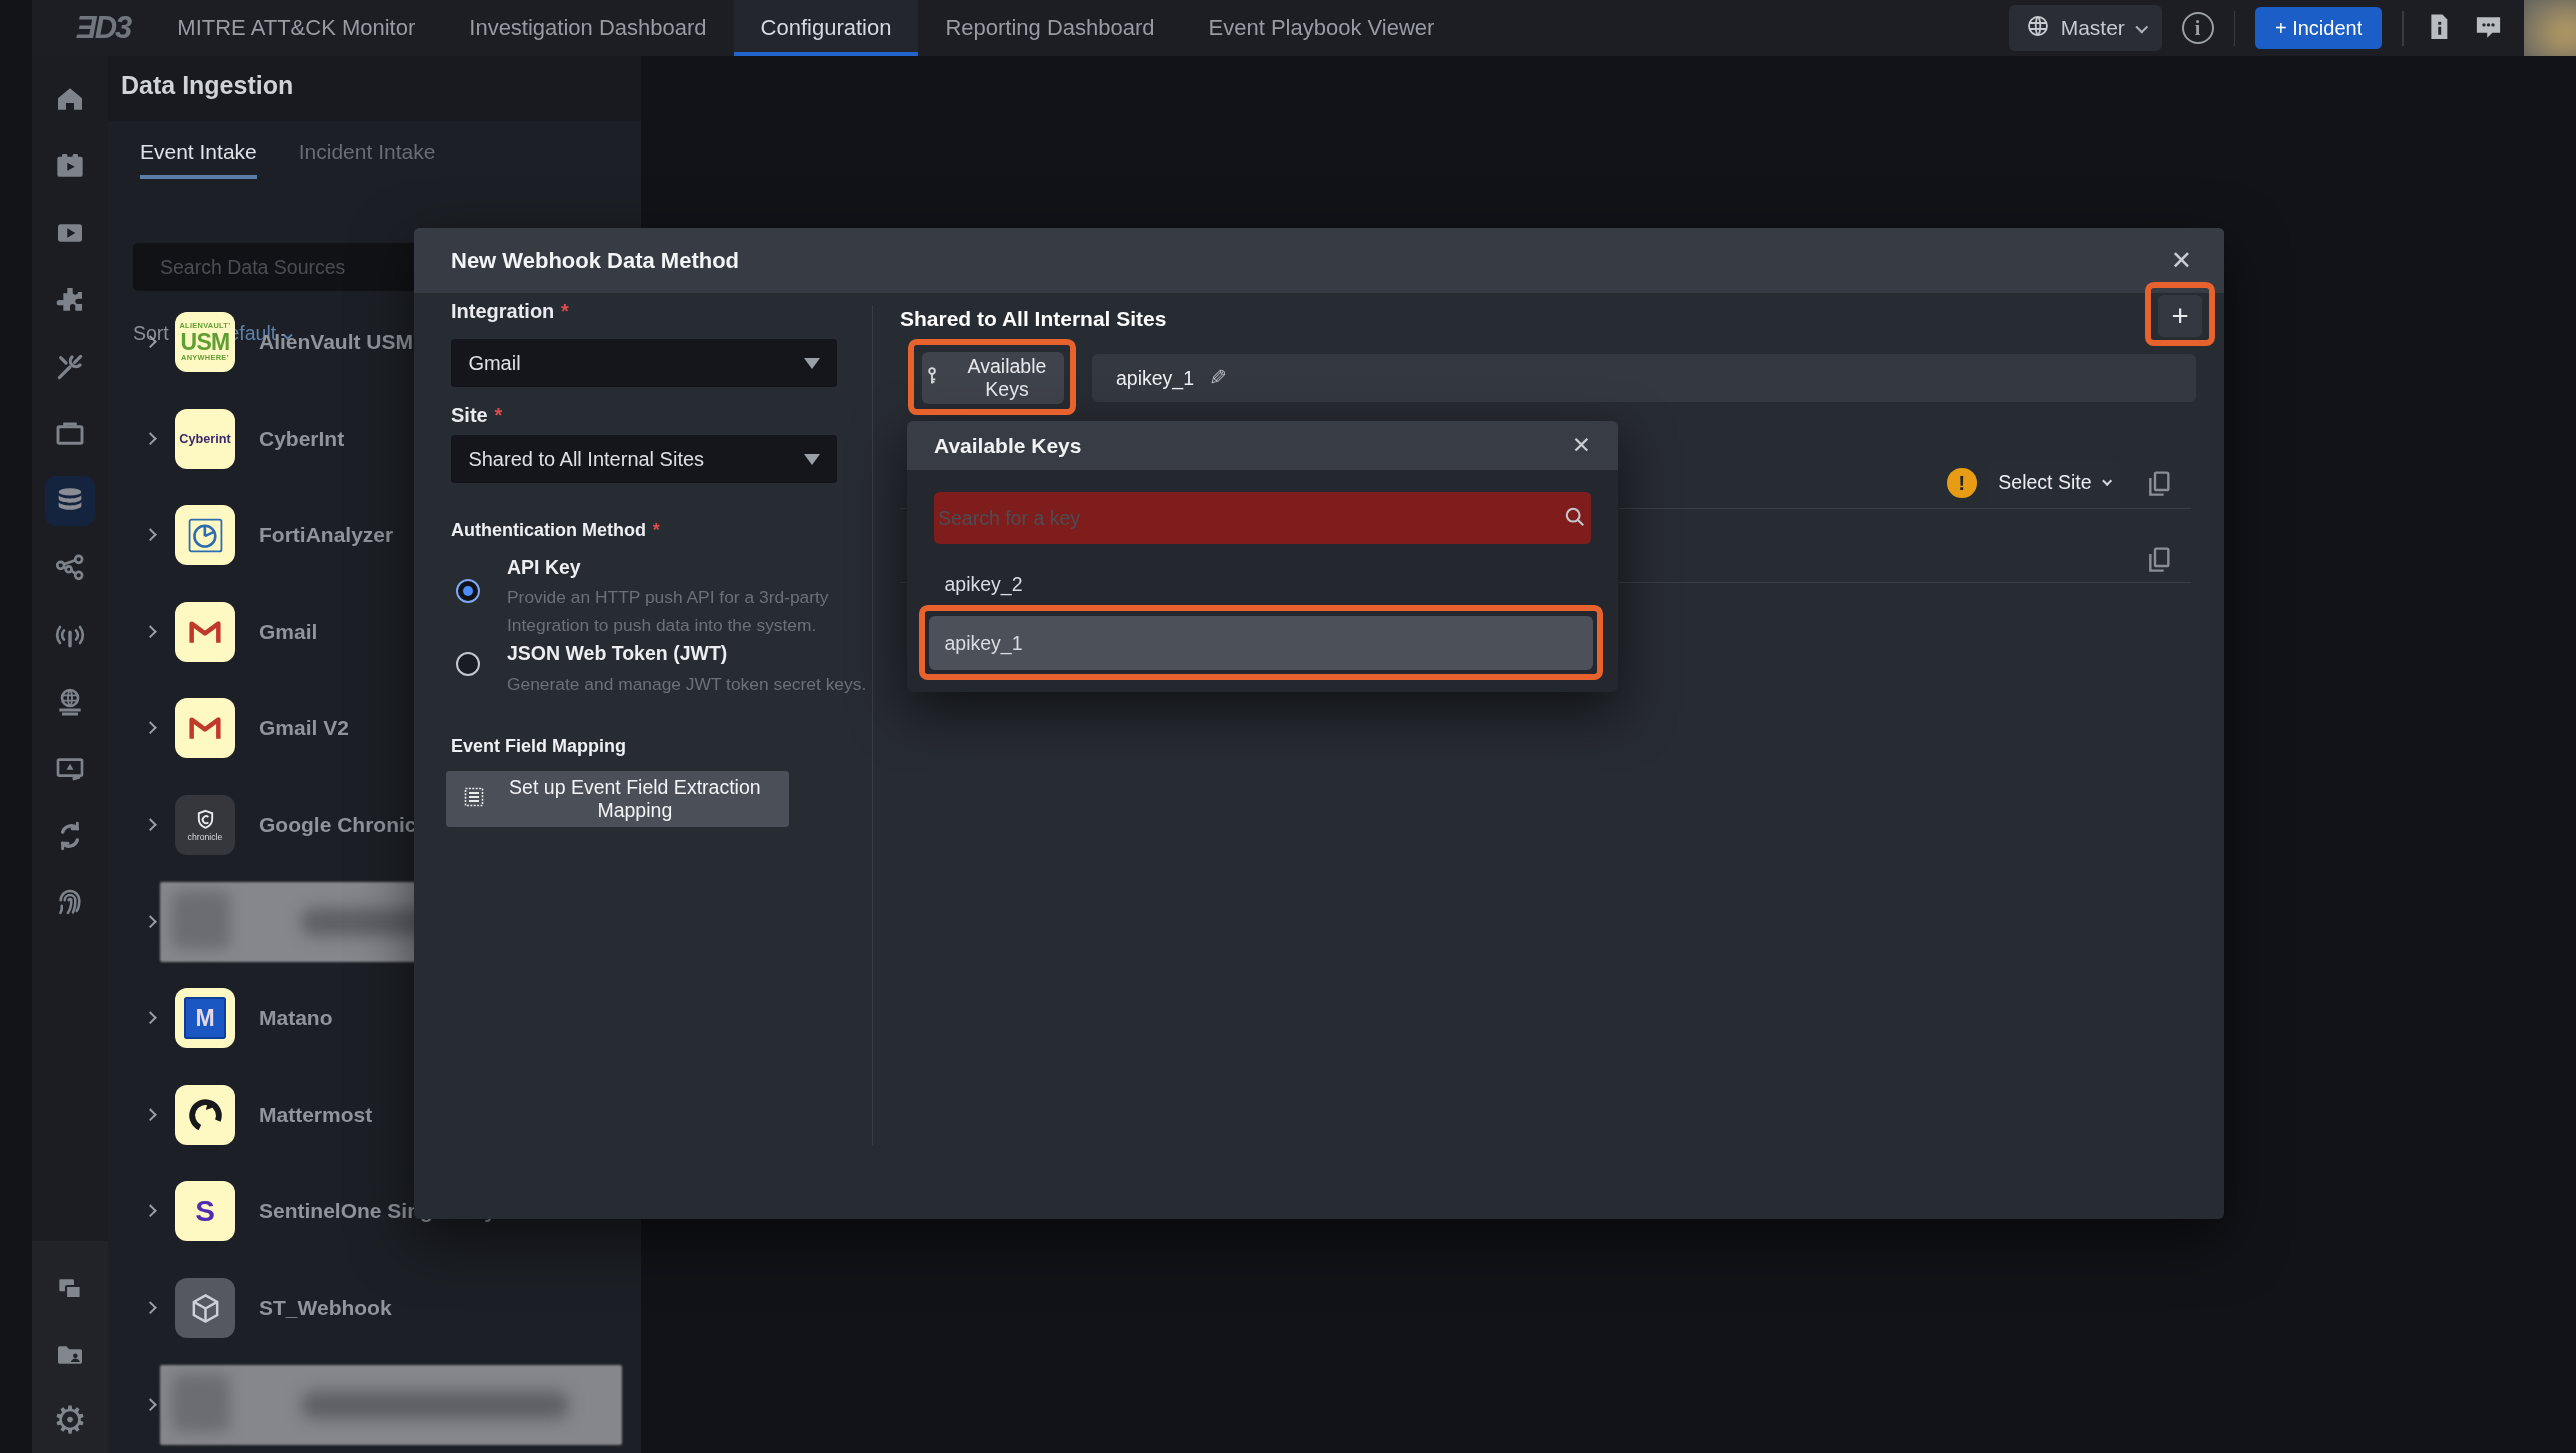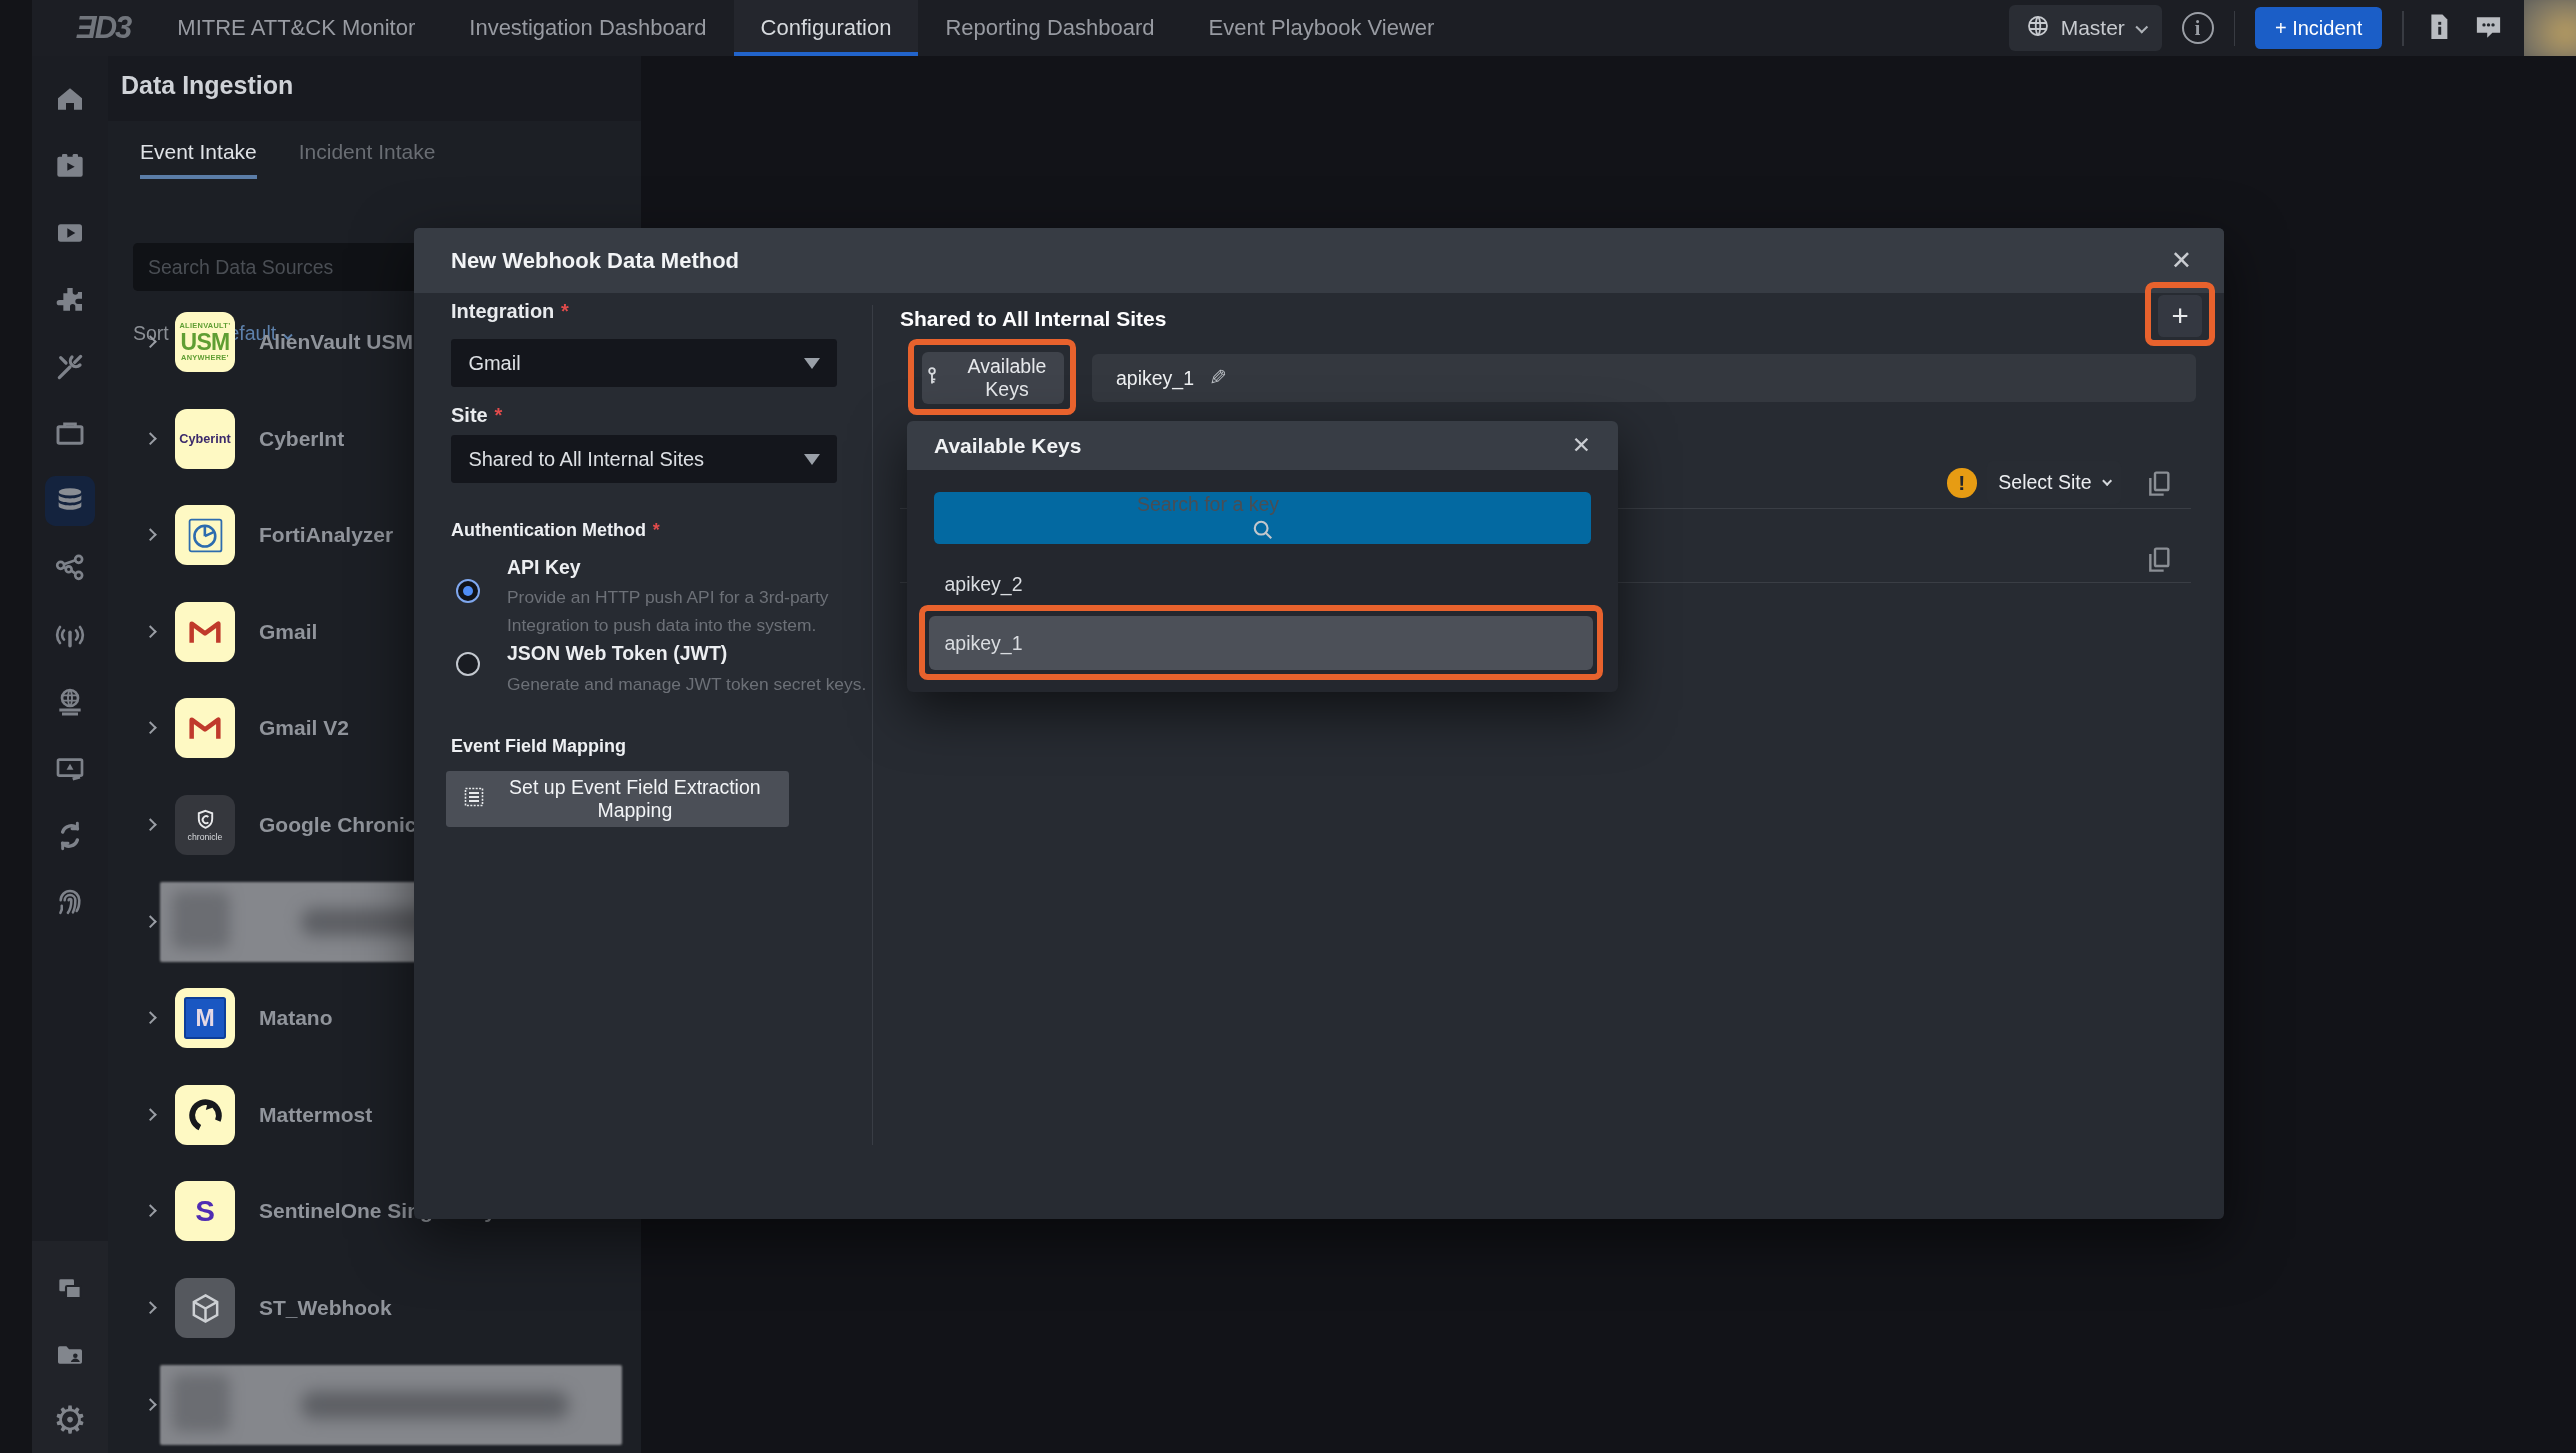--- a/index.html
+++ b/index.html
@@ -30,21 +30,21 @@
   .side-bottom { position:absolute; left:0; bottom:0; width:76px; top:1185px; background:#212329; display:flex; flex-direction:column; align-items:center; padding-top:16px; }
   .gear-glyph { font-size:38px; color:#82868d; line-height:1; }
 
   
   .left-panel { position:absolute; left:76px; top:56px; width:533px; height:1397px; background:#181a20; z-index:1; }
   .panel-title { position:absolute; left:13px; top:14.8px; font-size:25px; font-weight:bold; color:#cfd2d7; }
   .intake { position:absolute; left:0; top:65px; right:0; bottom:0; background:#1c1f25; }
   .tabs { position:absolute; left:32px; top:19px; display:flex; gap:42px; }
   .tab { font-size:21px; color:#696d73; padding-bottom:10.7px; border-bottom:4.7px solid transparent; cursor:pointer; }
   .tab.active { color:#dfe2e6; border-bottom-color:#5b7da8; }
-  .searchbox { position:absolute; left:25px; top:122px; width:443px; height:48px; background:#101216; border-radius:4.7px; display:flex; align-items:center; padding:0 15px; }
+  .searchbox { position:absolute; left:25px; top:122px; width:443px; height:48px; background:#101216; border-radius:4.7px; display:flex; align-items:center; padding:0 27px; }
   .searchbox input { flex:1; background:transparent; border:none; outline:none; color:#c9ccd1; font-size:19.5px; font-family:inherit; }
   .searchbox input::placeholder { color:#4a4e54; }
   .addbtn { position:absolute; left:474px; top:122px; width:38px; height:48px; background:#2c2f36; border:none; border-radius:4.7px; color:#cfd2d7; font-size:28px; line-height:1; cursor:pointer; font-family:inherit; }
   .sortrow { position:absolute; left:25px; top:138px; font-size:19.5px; }
   .sortrow { top:201px; }
   .sort-label { color:#8b8f95; }
   .sort-value { color:#5d80ab; margin-left:12px; cursor:pointer; }
   .sort-value .cv { width:6.7px; height:6.7px; border-color:#5d80ab; margin-left:6.7px; }
   .int-list { position:absolute; left:0; top:0; right:0; bottom:0; }
   .int-row { position:absolute; left:0; width:533px; height:96px; display:flex; align-items:center; cursor:pointer; }
@@ -93,21 +93,21 @@
   .site-select { position:absolute; left:1573px; top:168px; width:134px; height:43px; background:#282c33; border-radius:5.4px; display:flex; align-items:center; justify-content:center; gap:10.7px; font-size:19.5px; color:#eceef1; cursor:pointer; }
   .site-select .cv { width:7.4px; height:7.4px; border-color:#d4d7db; }
   .copybtn { position:absolute; left:1729px; background:none; border:none; cursor:pointer; }
   .hdiv { position:absolute; left:486px; width:1291px; height:1.3px; background:#3a3e45; }
 
   
   .popup { position:absolute; left:875px; top:421px; width:711px; height:271px; z-index:20; border-radius:6px; box-shadow:0 19px 54px rgba(0,0,0,.6); background:#24272e; }
   .popup-header { position:absolute; left:0; top:0; right:0; height:49px; background:#383d45; border-radius:6px 6px 0 0; display:flex; align-items:center; }
   .popup-title { margin-left:27px; font-size:21px; font-weight:bold; color:#f0f2f4; }
   .popup-close { margin-left:auto; margin-right:27px; font-size:23px; color:#c9ccd1; cursor:pointer; line-height:1; }
-  .popup-search { position:absolute; left:27px; top:71px; width:657px; height:52px; background:#0369a1; border-radius:5.4px; display:flex; align-items:center; padding:0 15px;flex-direction:column; }
+  .popup-search { position:absolute; left:27px; top:71px; width:657px; height:52px; background:#7f1d1d; border-radius:5.4px; display:flex; align-items:center; padding:0 4px; }
   .popup-search input { flex:1; background:transparent; border:none; outline:none; color:#c9ccd1; font-size:19.5px; font-family:inherit; }
   .popup-search input::placeholder { color:#4a4e54; }
   .key-item { position:absolute; left:21.5px; right:25.5px; height:54px; display:flex; align-items:center; padding-left:16px; border-radius:6px; font-size:19.5px; color:#d9dce0; cursor:pointer; }
   .key-item.hl { background:#4c5058; }
 
   
   .anno { position:absolute; border:6px solid #e8622d; border-radius:8.7px; z-index:25; pointer-events:none; }
 </style>
 </head>
 <body>

